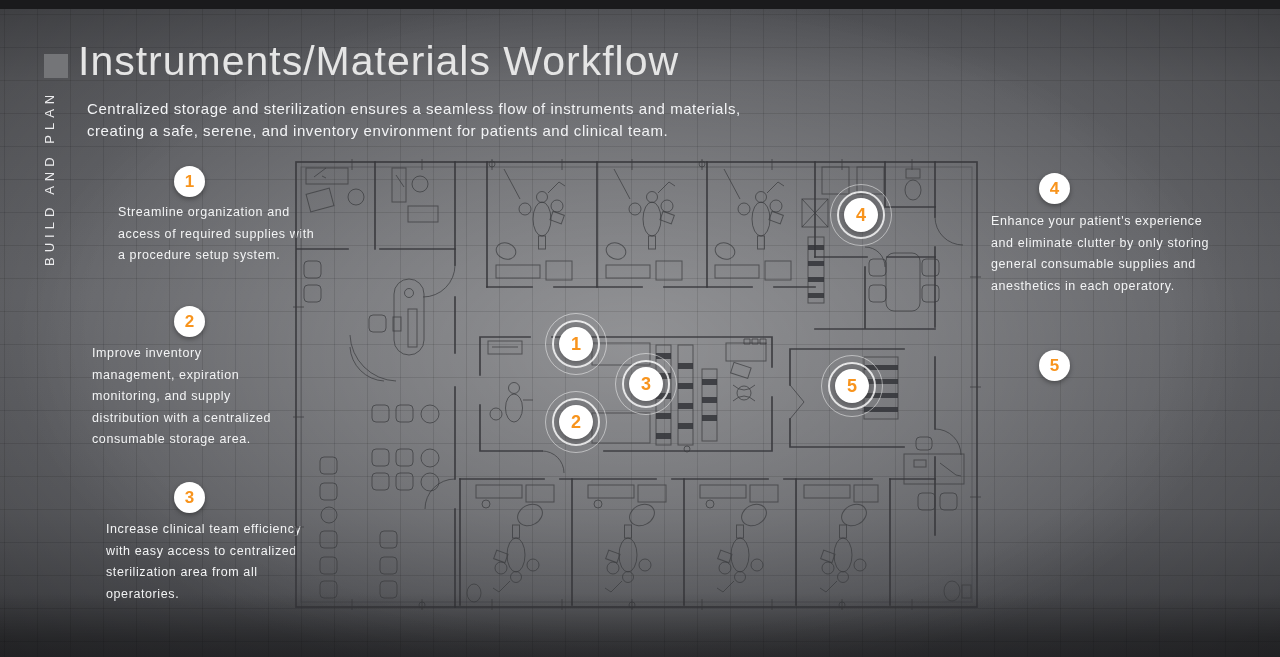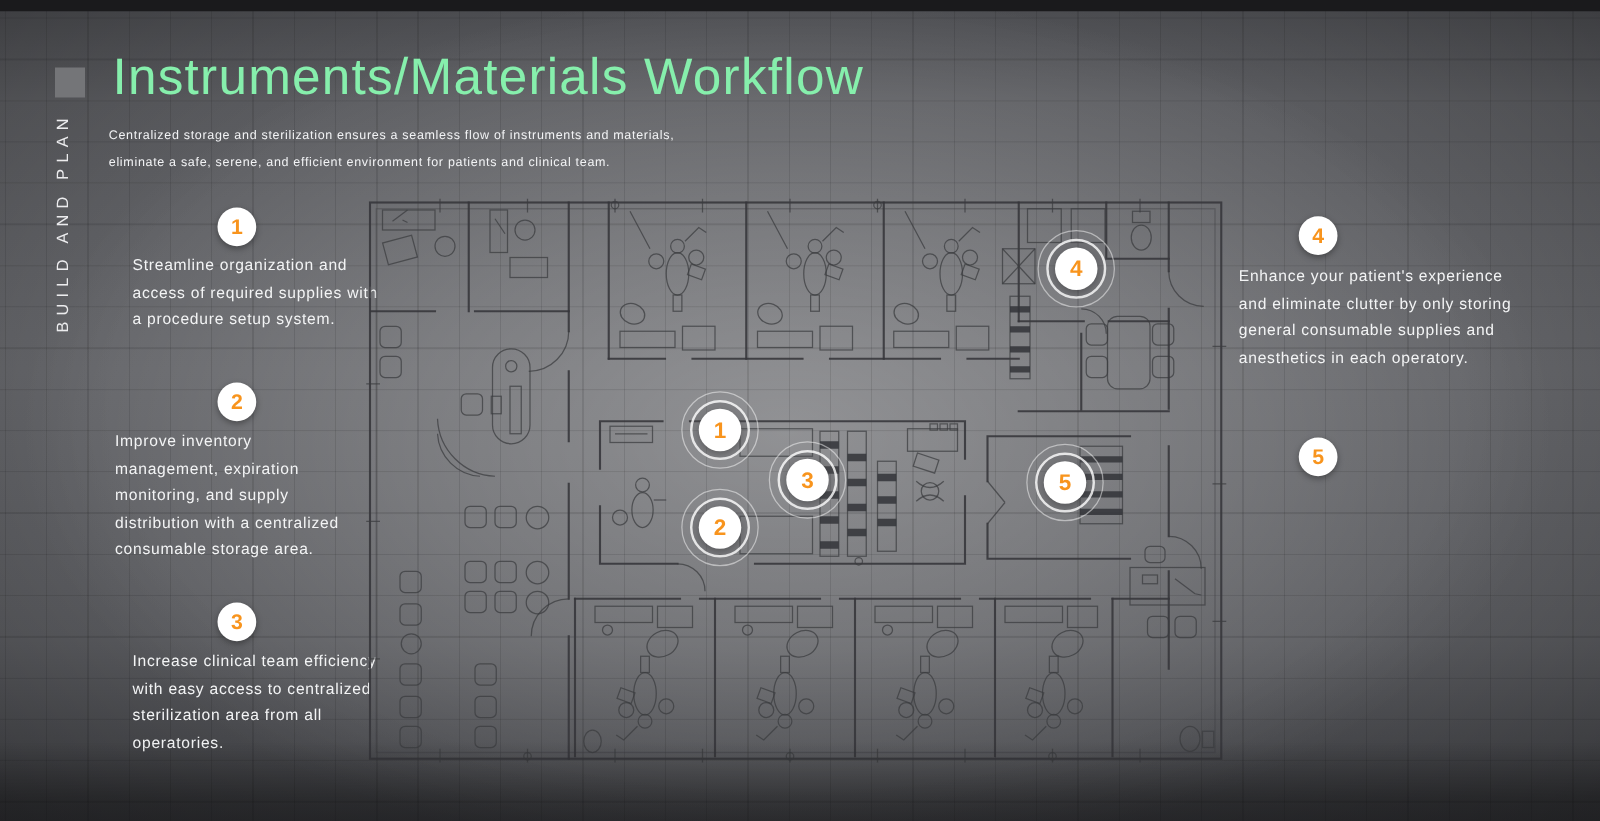--- a/index.html
+++ b/index.html
@@ -32,25 +32,25 @@
     background:linear-gradient(180deg, rgba(0,0,0,0) 0%, rgba(0,0,0,0.30) 70%, rgba(20,20,22,0.55) 100%);}
 
   .vertical-label{
     position:absolute;left:42px;top:84px;height:182px;width:22px;
     writing-mode:vertical-rl;transform:rotate(180deg);
     color:#ececee;font-size:13px;letter-spacing:5px;font-weight:400;
     text-align:left;white-space:nowrap;
   }
   .title-square{position:absolute;left:44px;top:54px;width:24px;height:24px;background:#747578;}
   .page-title{
-    position:absolute;left:90px;top:38px;margin:0;
-    color:#86efac;font-size:41px;font-weight:300;letter-spacing:1px;white-space:nowrap;
+    position:absolute;left:78px;top:38px;margin:0;
+    color:#e5e5e5;font-size:41px;font-weight:300;letter-spacing:1px;white-space:nowrap;
   }
   .subtitle{position:absolute;left:87px;top:98px;margin:0;color:#f2f3f5;
-    font-size:10px;letter-spacing:.55px;line-height:22px;font-weight:400;white-space:nowrap;}
+    font-size:15px;letter-spacing:.55px;line-height:22px;font-weight:400;white-space:nowrap;}
 
   .num-circle{
     position:absolute;width:31px;height:31px;border-radius:50%;background:#ffffff;
     box-shadow:0 2px 5px rgba(0,0,0,0.35);
     display:flex;align-items:center;justify-content:center;
     color:var(--accent,#F8941D);font-size:17px;font-weight:700;
   }
   .callout-text{
     position:absolute;color:#f3f4f5;font-size:12.5px;letter-spacing:.6px;
     line-height:21.5px;font-weight:400;
@@ -80,26 +80,26 @@
 <div class="slide">
   <div class="bg-base"></div>
   <div class="grid-overlay"></div>
   <div class="vignette"></div>
   <div class="topbar"></div>
 
   <div class="vertical-label">BUILD AND PLAN</div>
   <div class="title-square"></div>
   <h1 class="page-title">Instruments/Materials Workflow</h1>
   <p class="subtitle"><span>Centralized storage and sterilization ensures a seamless flow of instruments and materials,</span><br>
-  <span>eliminate a safe, serene, and efficient environment for patients and clinical team.</span></p>
+  <span>creating a safe, serene, and inventory environment for patients and clinical team.</span></p>
 
   <div class="num-circle" style="left:174px;top:166px">
       <span>1</span>
     </div>
-  <div class="callout-text" style="left:106px;top:202px;width:205px">Streamline organization and access of required supplies with a procedure setup system.</div>
+  <div class="callout-text" style="left:118px;top:202px;width:205px">Streamline organization and access of required supplies with a procedure setup system.</div>
 
   <div class="num-circle" style="left:174px;top:306px">
       <span>2</span>
     </div>
   <div class="callout-text" style="left:92px;top:343px;width:192px">Improve inventory management, expiration monitoring, and supply distribution with a centralized consumable storage area.</div>
 
   <div class="num-circle" style="left:174px;top:482px">
       <span>3</span>
     </div>
   <div class="callout-text" style="left:106px;top:519px;width:212px">Increase clinical team efficiency with easy access to centralized sterilization area from all operatories.</div>

